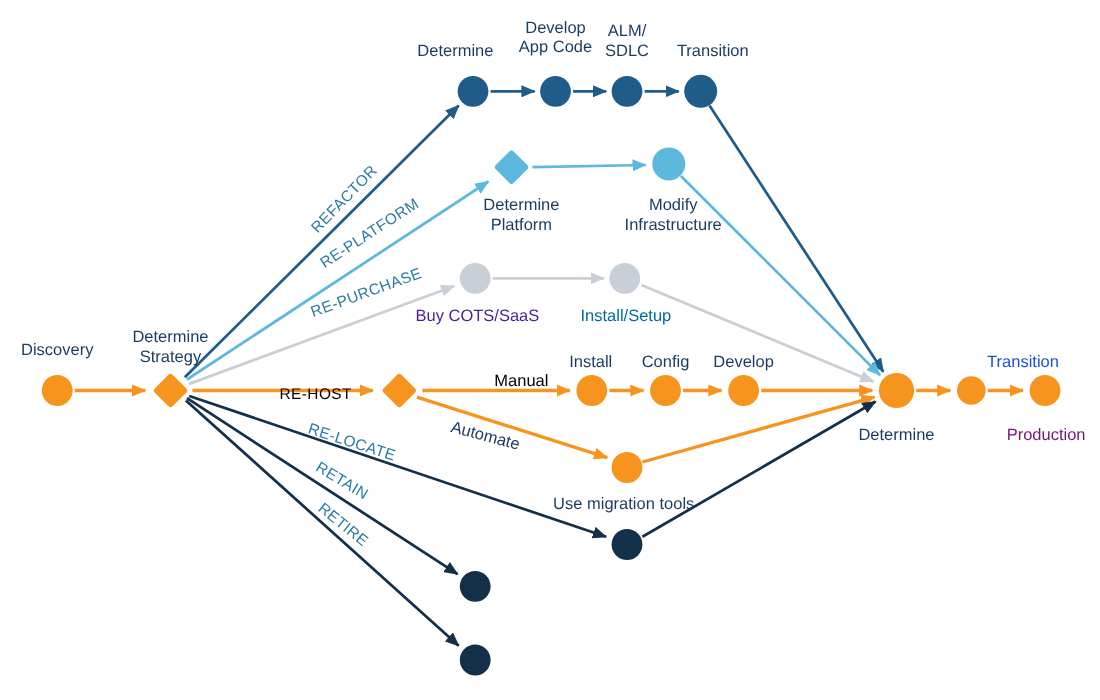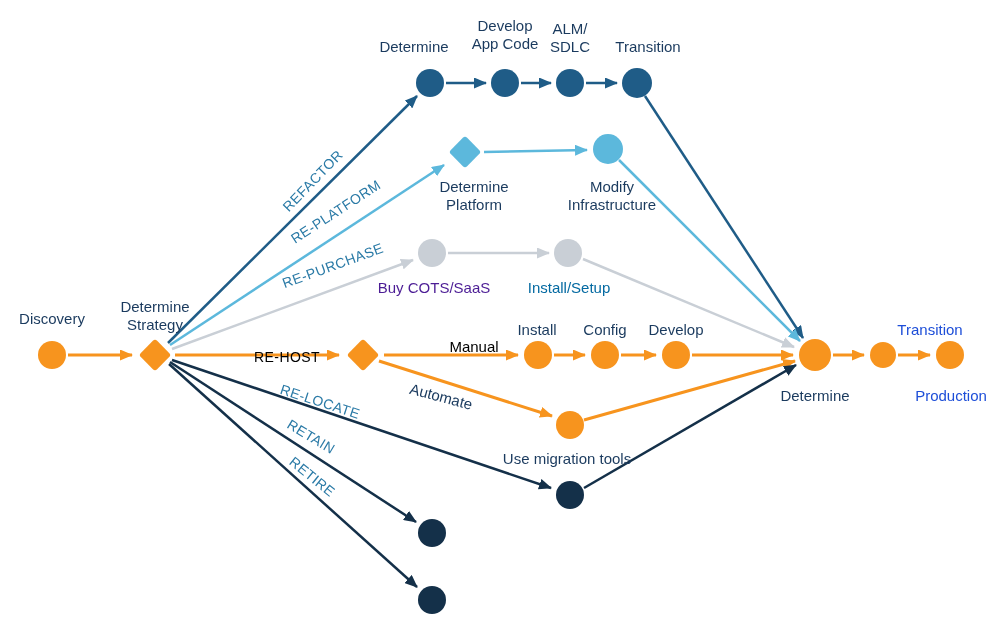--- a/index.html
+++ b/index.html
@@ -135,21 +135,21 @@
       <div class="label" style="left: 434px; top: 288px; transform: translate(-50%, -50%) rotate(0deg); color: #4c1d95;">Buy COTS/SaaS</div>
       <div class="label" style="left: 569px; top: 288px; transform: translate(-50%, -50%) rotate(0deg); color: #0369a1;">Install/Setup</div>
       <div class="label" style="left: 474px; top: 347px; transform: translate(-50%, -50%) rotate(0deg); color: #000000;">Manual</div>
       <div class="label" style="left: 537px; top: 330px; transform: translate(-50%, -50%) rotate(0deg); color: rgb(26, 58, 94); text-align: right;">Install</div>
       <div class="label" style="left: 605px; top: 330px; transform: translate(-50%, -50%) rotate(0deg); color: rgb(26, 58, 94);">Config</div>
       <div class="label" style="left: 676px; top: 330px; transform: translate(-50%, -50%) rotate(0deg); color: rgb(26, 58, 94);">Develop</div>
       <div class="label" style="left: 441px; top: 397px; transform: translate(-50%, -50%) rotate(15deg); color: rgb(26, 58, 94);">Automate</div>
       <div class="label" style="left: 567px; top: 459px; transform: translate(-50%, -50%) rotate(0deg); color: rgb(26, 58, 94);">Use migration tools</div>
       <div class="label" style="left: 815px; top: 396px; transform: translate(-50%, -50%) rotate(0deg); color: rgb(26, 58, 94);">Determine</div>
       <div class="label" style="left: 930px; top: 330px; transform: translate(-50%, -50%) rotate(0deg); color: #1d4ed8;">Transition</div>
-      <div class="label" style="left: 951px; top: 396px; transform: translate(-50%, -50%) rotate(0deg); color: #1d4ed8;">Production</div>
+      <div class="label" style="left: 951px; top: 396px; transform: translate(-50%, -50%) rotate(0deg); color: #701a75;">Production</div>
       <div class="label strategy" style="left: 313px; top: 181px; transform: translate(-50%, -50%) rotate(-46deg); color: rgb(42, 122, 166);">REFACTOR</div>
       <div class="label strategy" style="left: 336px; top: 212px; transform: translate(-50%, -50%) rotate(-33deg); color: rgb(42, 122, 166);">RE-PLATFORM</div>
       <div class="label strategy" style="left: 333px; top: 266px; transform: translate(-50%, -50%) rotate(-20deg); color: rgb(42, 122, 166);">RE-PURCHASE</div>
       <div class="label strategy" style="left: 287px; top: 358px; transform: translate(-50%, -50%) rotate(0deg); color: #000000;">RE-HOST</div>
       <div class="label strategy" style="left: 320px; top: 402px; transform: translate(-50%, -50%) rotate(18deg); color: rgb(42, 122, 166);">RE-LOCATE</div>
       <div class="label strategy" style="left: 311px; top: 437px; transform: translate(-50%, -50%) rotate(31deg); color: rgb(42, 122, 166);">RETAIN</div>
       <div class="label strategy" style="left: 312px; top: 477px; transform: translate(-50%, -50%) rotate(39deg); color: rgb(42, 122, 166);">RETIRE</div>
     </div>
 </div>
 

